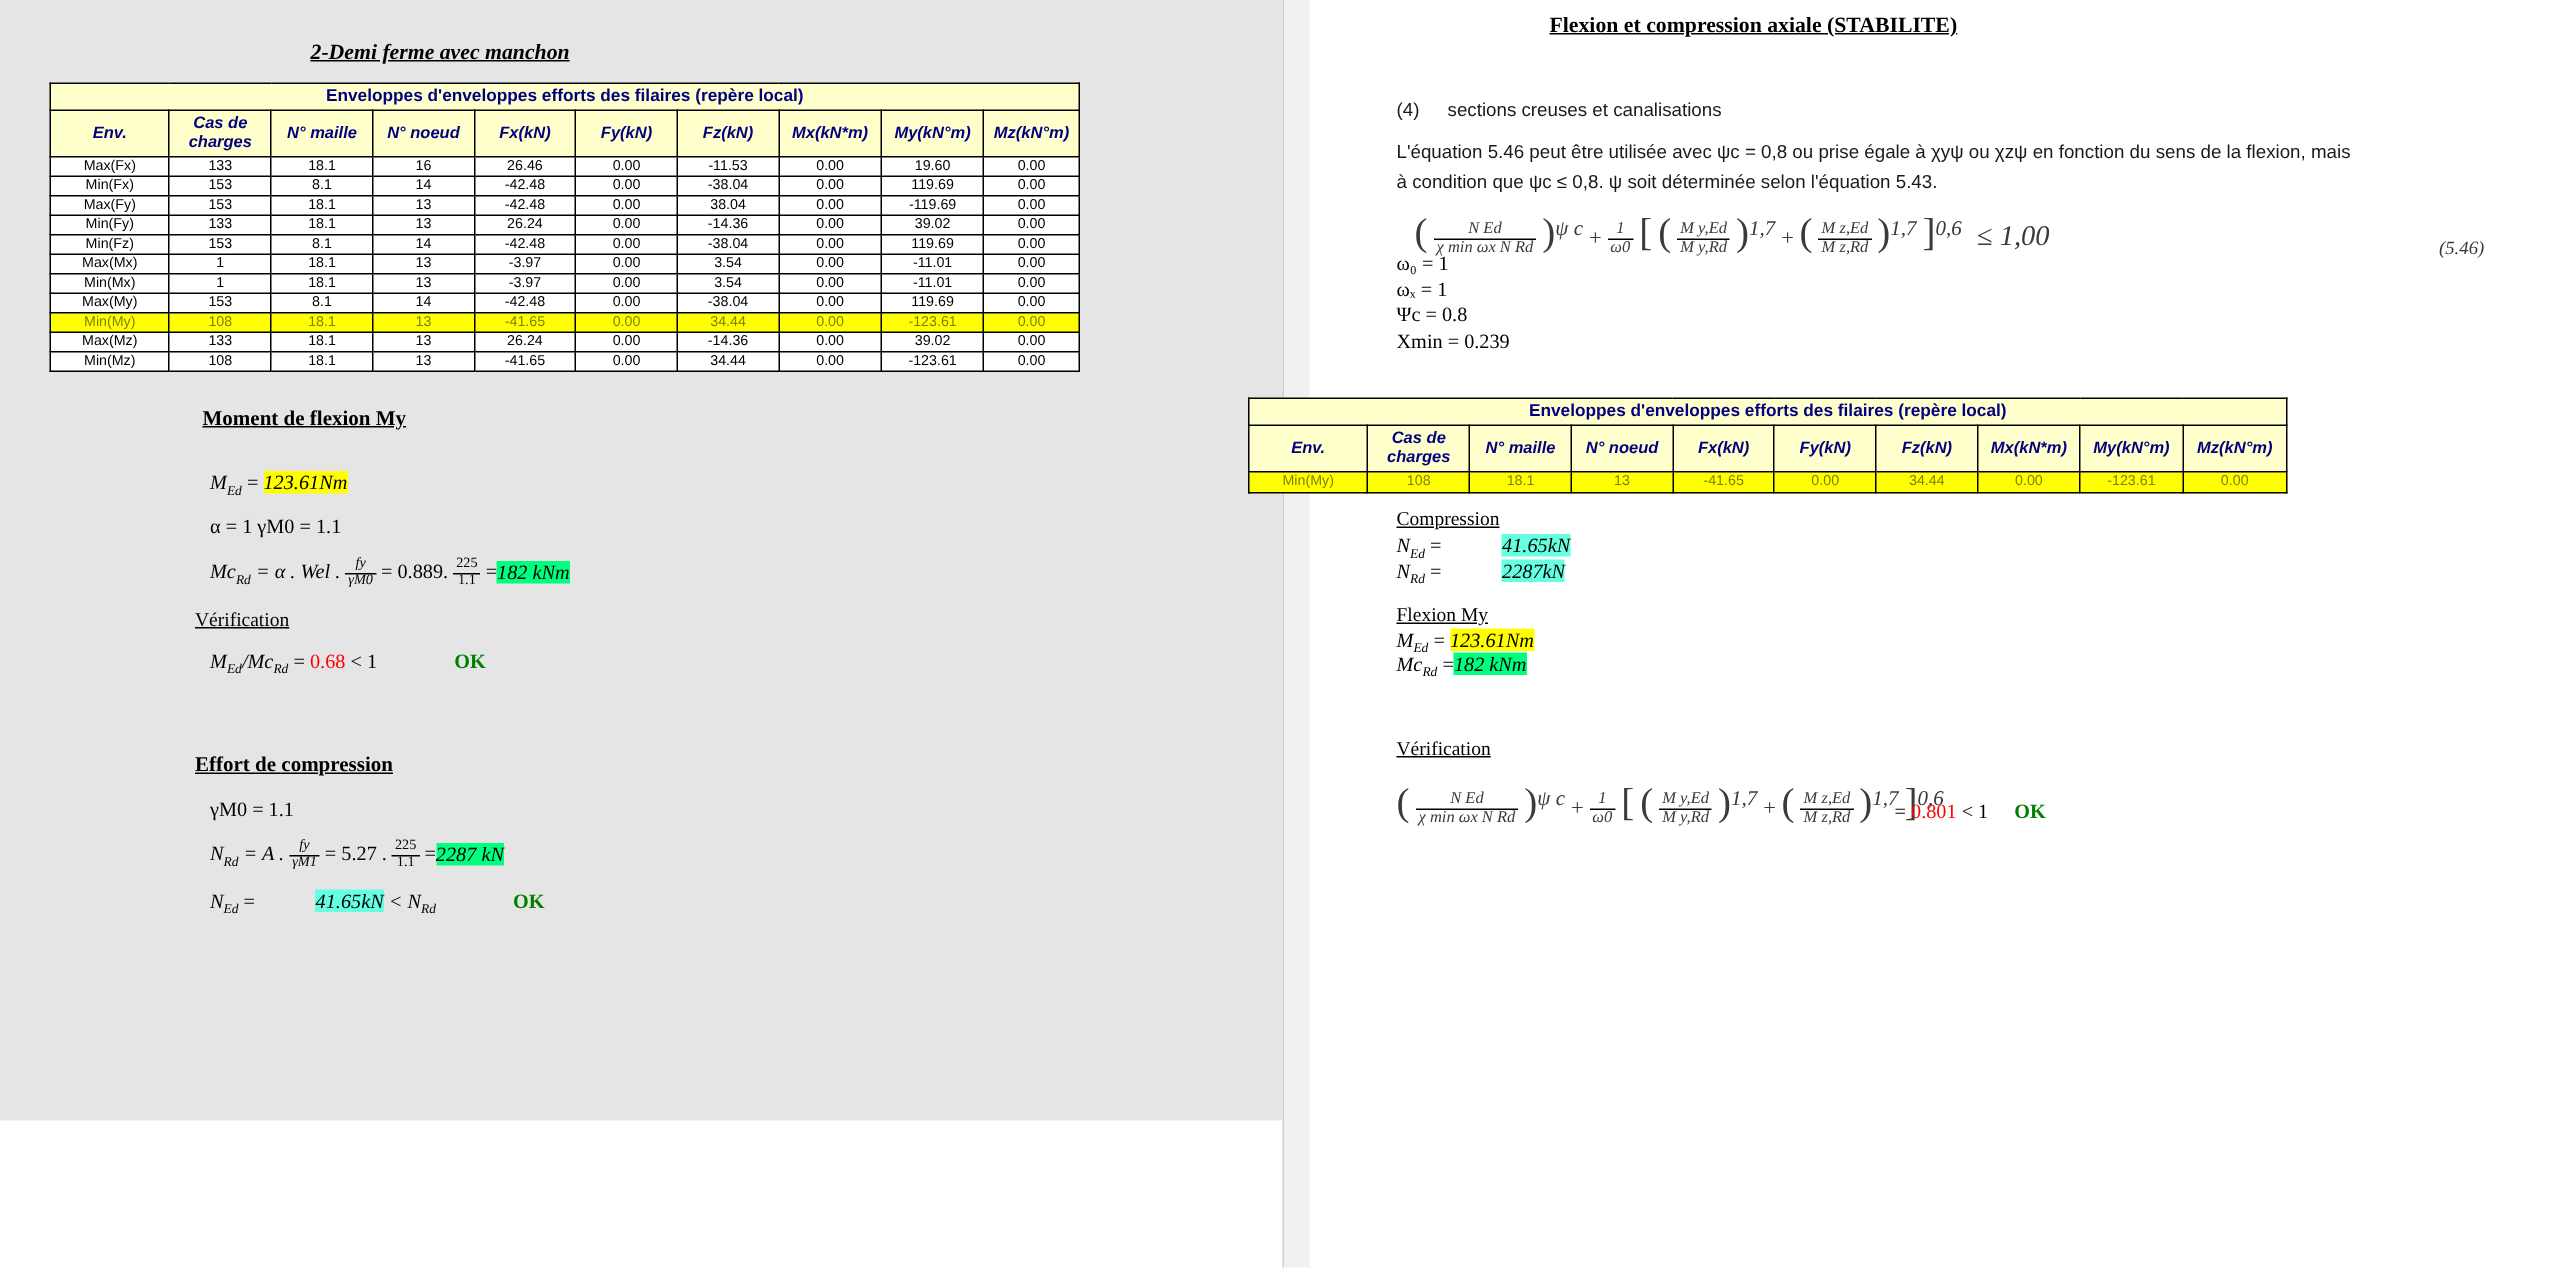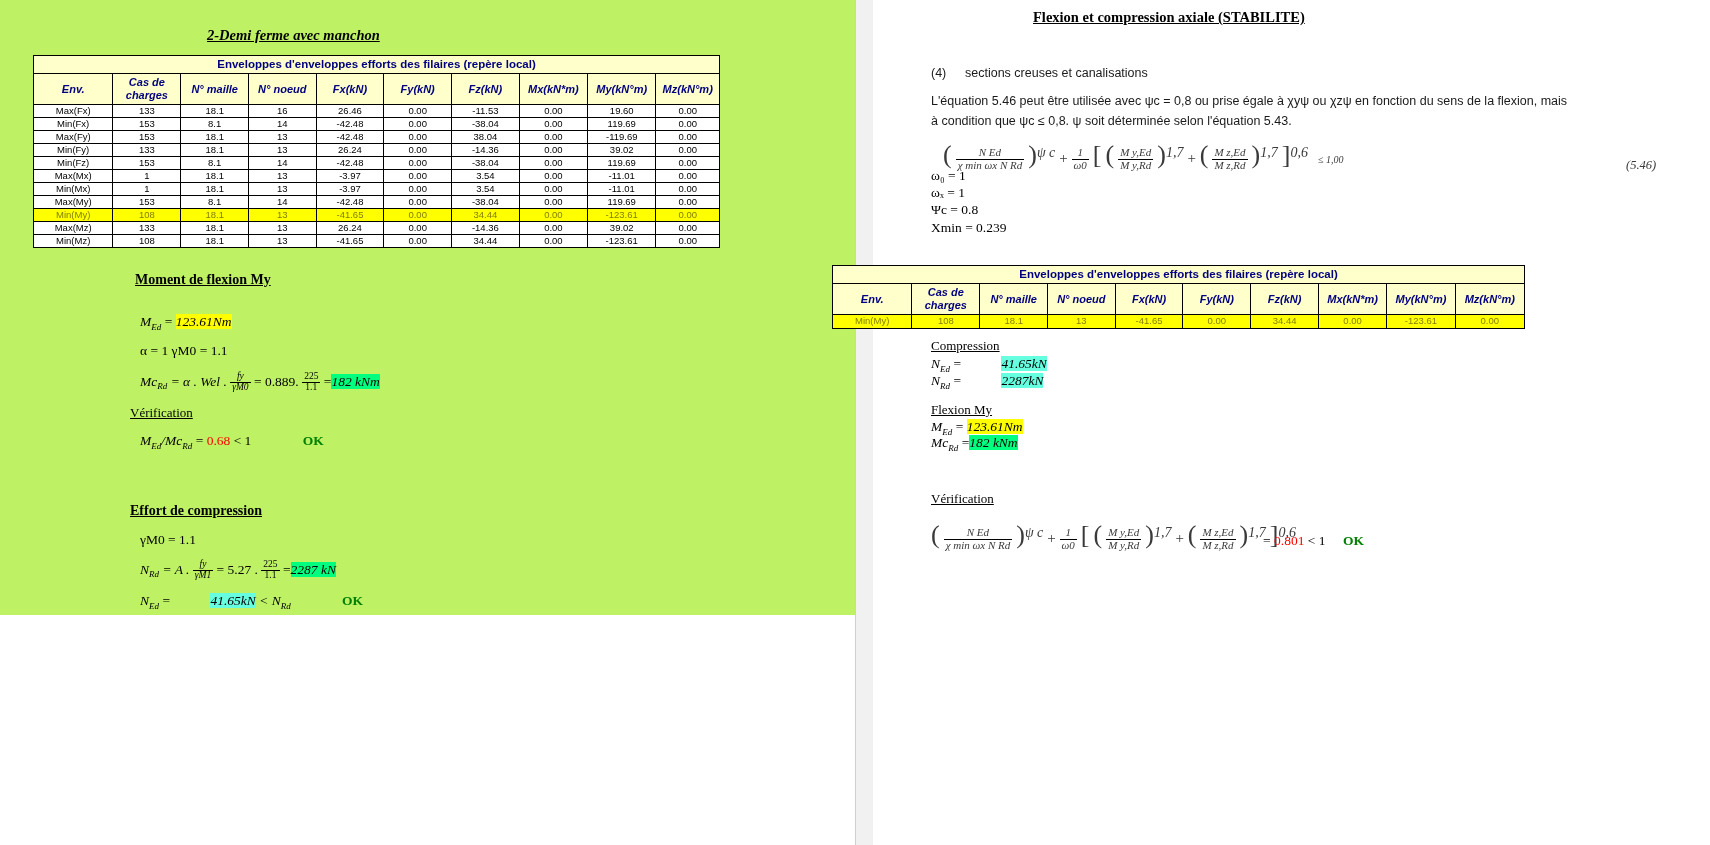--- a/index.html
+++ b/index.html
@@ -4,21 +4,21 @@
 <style>
   html,body{margin:0;padding:0;}
   body{
     width:1710px;height:845px;
     background:#ffffff;
     font-family:"Liberation Sans", sans-serif;
     overflow:hidden;
     position:relative;
   }
   .page{position:absolute;top:0;left:0;width:1710px;height:845px;}
-  .col-left{position:absolute;left:0;top:0;width:855px;height:615px;background:#bef264;}
+  .col-left{position:absolute;left:0;top:0;width:855px;height:747px;background:#e5e5e5;}
   .col-divider{position:absolute;left:855px;top:0;width:18px;height:845px;background:#f1f1f1;border-left:1px solid #cfcfcf;border-right:1px solid #cfcfcf;}
   .col-right{position:absolute;left:873px;top:0;width:837px;height:845px;background:#fff;}
 
   
   .title-left{
     position:absolute;left:207px;top:27px;
     font-size:14.5px;font-weight:bold;font-style:italic;
     text-decoration:underline;color:#000;
     font-family:"Liberation Serif", serif;
   }
@@ -372,21 +372,21 @@
       </span>
       <span class="big">)</span><span class="sup">1,7</span>
       <span style="font-size:15px;"> + </span>
       <span class="big">(</span>
       <span class="frac" style="font-size:11px;">
         <span class="num it">M z,Ed</span>
         <span class="den it">M z,Rd</span>
       </span>
       <span class="big">)</span><span class="sup">1,7</span>
       <span class="big">]</span><span class="sup">0,6</span>
-      <span style="font-size:10px;margin-left:6px;" class="it">≤ 1,00</span>
+      <span style="font-size:19px;margin-left:6px;" class="it">≤ 1,00</span>
     </div>
 
     <div class="eq-num" style="left:753px;top:158px;text-align:right;">(5.46)</div>
 
     <div class="r-mth" style="left:58px;top:168px;">ω₀  =  1</div>
     <div class="r-mth" style="left:58px;top:185px;">ωₓ  =  1</div>
     <div class="r-mth" style="left:58px;top:202px;">Ψc  = 0.8</div>
     <div class="r-mth" style="left:58px;top:220px;">Xmin = 0.239</div>
 
     <div class="tbl-right">

